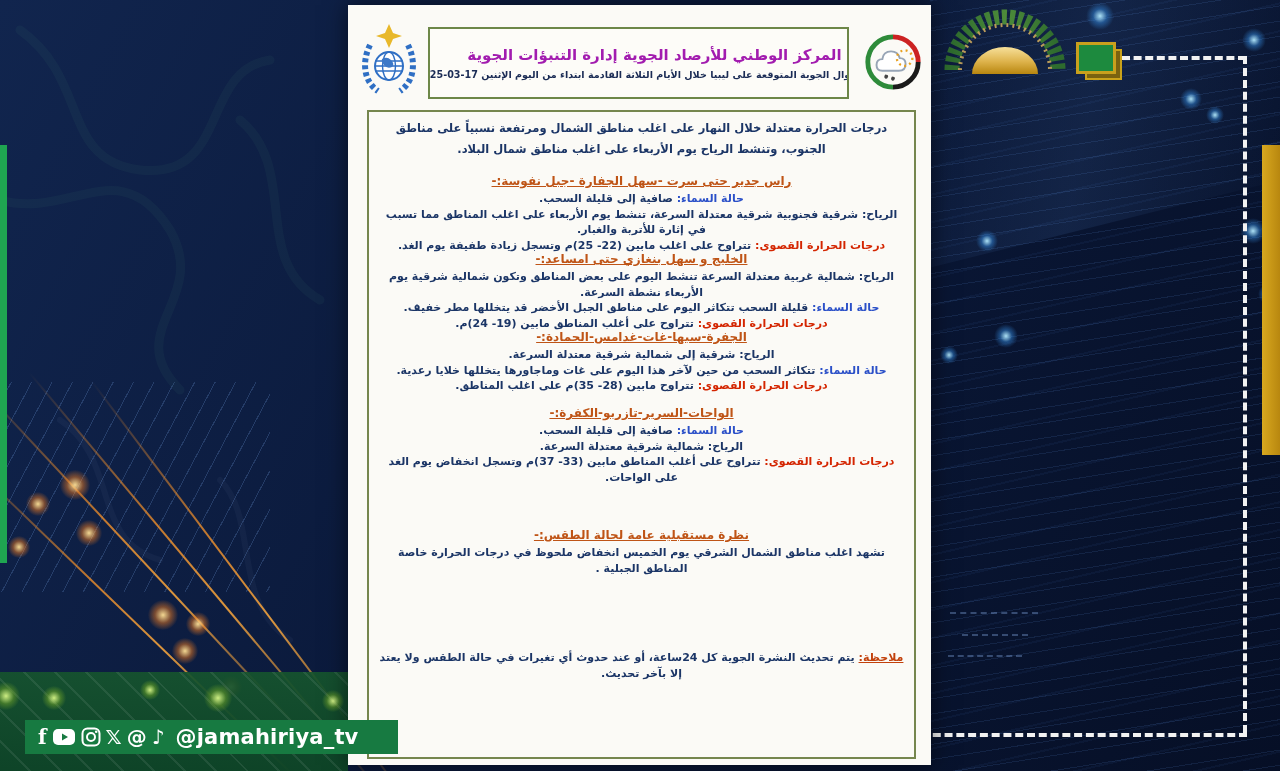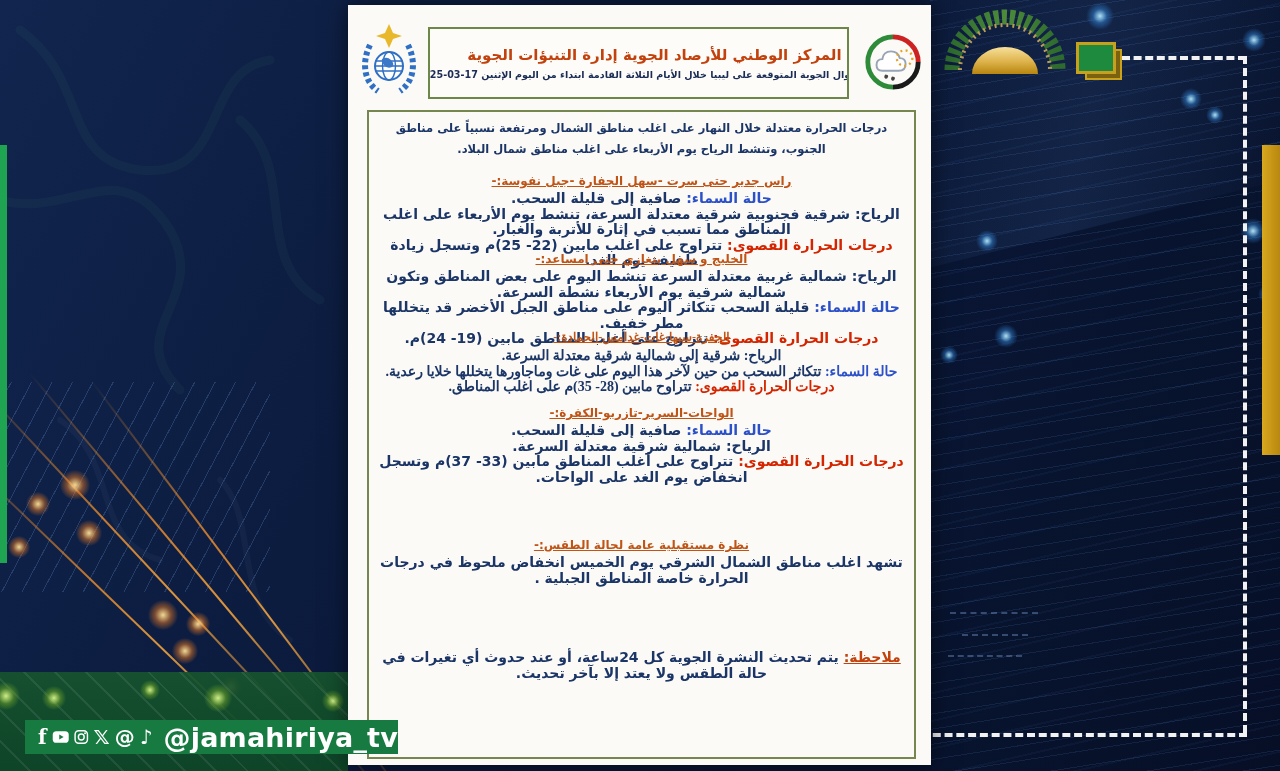--- a/index.html
+++ b/index.html
@@ -36,35 +36,35 @@
   .flag .back{position:absolute;left:9px;top:7px;width:33px;height:27px;background:#7a6210;border:2px solid #caa21a;}
   .flag .front{position:absolute;left:0;top:0;width:34px;height:26px;background:#1d8a3e;border:3px solid #c9a01d;}
   
   .band{position:absolute;left:0;top:672px;width:348px;height:99px;z-index:3;
     background:linear-gradient(180deg,rgba(22,84,46,.92),rgba(14,70,38,.94));}
   .band .stripes{position:absolute;inset:0;
     background:repeating-linear-gradient(45deg, transparent 0 20px, rgba(255,255,255,.08) 20px 22px);}
   .social-bar{position:absolute;left:25px;top:720px;width:373px;height:34px;background:#177a41;z-index:7;
     display:flex;align-items:center;padding-left:13px;box-sizing:border-box;gap:5px;}
   .sic{color:#fff;font-weight:bold;font-size:20px;line-height:1;display:inline-block;}
-  .handle{color:#fff;font-weight:bold;font-size:27px;letter-spacing:.2px;margin-left:6px;}
+  .handle{color:#fff;font-weight:bold;font-size:21px;letter-spacing:.2px;margin-left:6px;}
   
   .page{position:absolute;left:348px;top:5px;width:583px;height:760px;background:#fbfaf6;z-index:6;
         box-shadow:0 0 22px rgba(0,0,0,.55);}
   .wmo{position:absolute;left:10px;top:18px;}
   .hdr-box{position:absolute;left:80px;top:22px;width:417px;height:68px;border:2px solid #6d8748;background:#fdfcf8;
     display:flex;flex-direction:column;align-items:center;justify-content:center;gap:5px;overflow:hidden;}
-  .hdr-title{font-size:15px;font-weight:bold;color:#c2410c;white-space:nowrap;direction:rtl;margin-left:32px;}
+  .hdr-title{font-size:15px;font-weight:bold;color:#a21caf;white-space:nowrap;direction:rtl;margin-left:32px;}
   .hdr-sub{font-size:9.6px;font-weight:bold;color:#1b2c55;white-space:nowrap;direction:rtl;}
   .nmc{position:absolute;left:514px;top:24px;}
   .content-box{position:absolute;left:19px;top:105px;width:545px;height:645px;border:2px solid #75864e;}
   .tb{position:absolute;left:8px;right:8px;direction:rtl;text-align:center;color:#1b3566;font-weight:bold;}
   .intro{font-size:11.5px;line-height:21px;}
   .sec-h{font-size:12px;color:#bf5416;text-decoration:underline;margin-bottom:3px;}
-  .ln{font-size:14px;line-height:15.5px;}
+  .ln{font-size:11px;line-height:15.5px;}
   .lbl-sky{color:#2b50c8;}
   .lbl-wind{color:#1b3566;}
   .lbl-temp{color:#d42500;}
   .note-lbl{color:#c2410c;text-decoration:underline;}
 </style>
 </head>
 <body>
 
 <div class="stage">
 
@@ -205,35 +205,35 @@
         <div class="ln"><span class="lbl-temp">درجات الحرارة القصوى:</span><span> تتراوح على اغلب مابين (22- 25)م وتسجل زيادة طفيفة يوم الغد.</span></div>
       </div>
 
       <div class="tb" style="top:140px;">
         <div class="sec-h">الخليج و سهل بنغازي حتى امساعد:-</div>
         <div class="ln"><span class="lbl-wind">الرياح:</span><span> شمالية غربية معتدلة السرعة تنشط اليوم على بعض المناطق وتكون شمالية شرقية يوم الأربعاء نشطة السرعة.</span></div>
         <div class="ln"><span class="lbl-sky">حالة السماء:</span><span> قليلة السحب تتكاثر اليوم على مناطق الجبل الأخضر قد يتخللها مطر خفيف.</span></div>
         <div class="ln"><span class="lbl-temp">درجات الحرارة القصوى:</span><span> تتراوح على أغلب المناطق مابين (19- 24)م.</span></div>
       </div>
 
-      <div class="tb" style="top:218px;font-family:Liberation Serif, serif;">
+      <div class="tb" style="top:218px;">
         <div class="sec-h">الجفرة-سبها-غات-غدامس-الحمادة:-</div>
         <div class="ln"><span class="lbl-wind">الرياح:</span><span> شرقية إلى شمالية شرقية معتدلة السرعة.</span></div>
         <div class="ln"><span class="lbl-sky">حالة السماء:</span><span> تتكاثر السحب من حين لآخر هذا اليوم على غات وماجاورها يتخللها خلايا رعدية.</span></div>
         <div class="ln"><span class="lbl-temp">درجات الحرارة القصوى:</span><span> تتراوح مابين (28- 35)م على اغلب المناطق.</span></div>
       </div>
 
       <div class="tb" style="top:294px;">
         <div class="sec-h">الواحات-السرير-تازربو-الكفرة:-</div>
         <div class="ln"><span class="lbl-sky">حالة السماء:</span><span> صافية إلى قليلة السحب.</span></div>
         <div class="ln"><span class="lbl-wind">الرياح:</span><span> شمالية شرقية معتدلة السرعة.</span></div>
         <div class="ln"><span class="lbl-temp">درجات الحرارة القصوى:</span><span> تتراوح على أغلب المناطق مابين (33- 37)م وتسجل انخفاض يوم الغد على الواحات.</span></div>
       </div>
 
-      <div class="tb" style="top:426px;">
+      <div class="tb" style="top:416px;">
         <div class="sec-h">نظرة مستقبلية عامة لحالة الطقس:-</div>
         <div class="ln">تشهد اغلب مناطق الشمال الشرقي يوم الخميس انخفاض ملحوظ في درجات الحرارة خاصة المناطق الجبلية .</div>
       </div>
 
       <div class="tb ln" style="top:538px;">
         <span class="note-lbl">ملاحظة:</span><span> يتم تحديث النشرة الجوية كل 24ساعة، أو عند حدوث أي تغيرات في حالة الطقس ولا يعتد إلا بآخر تحديث.</span>
       </div>
 
     </div>
   </div>

